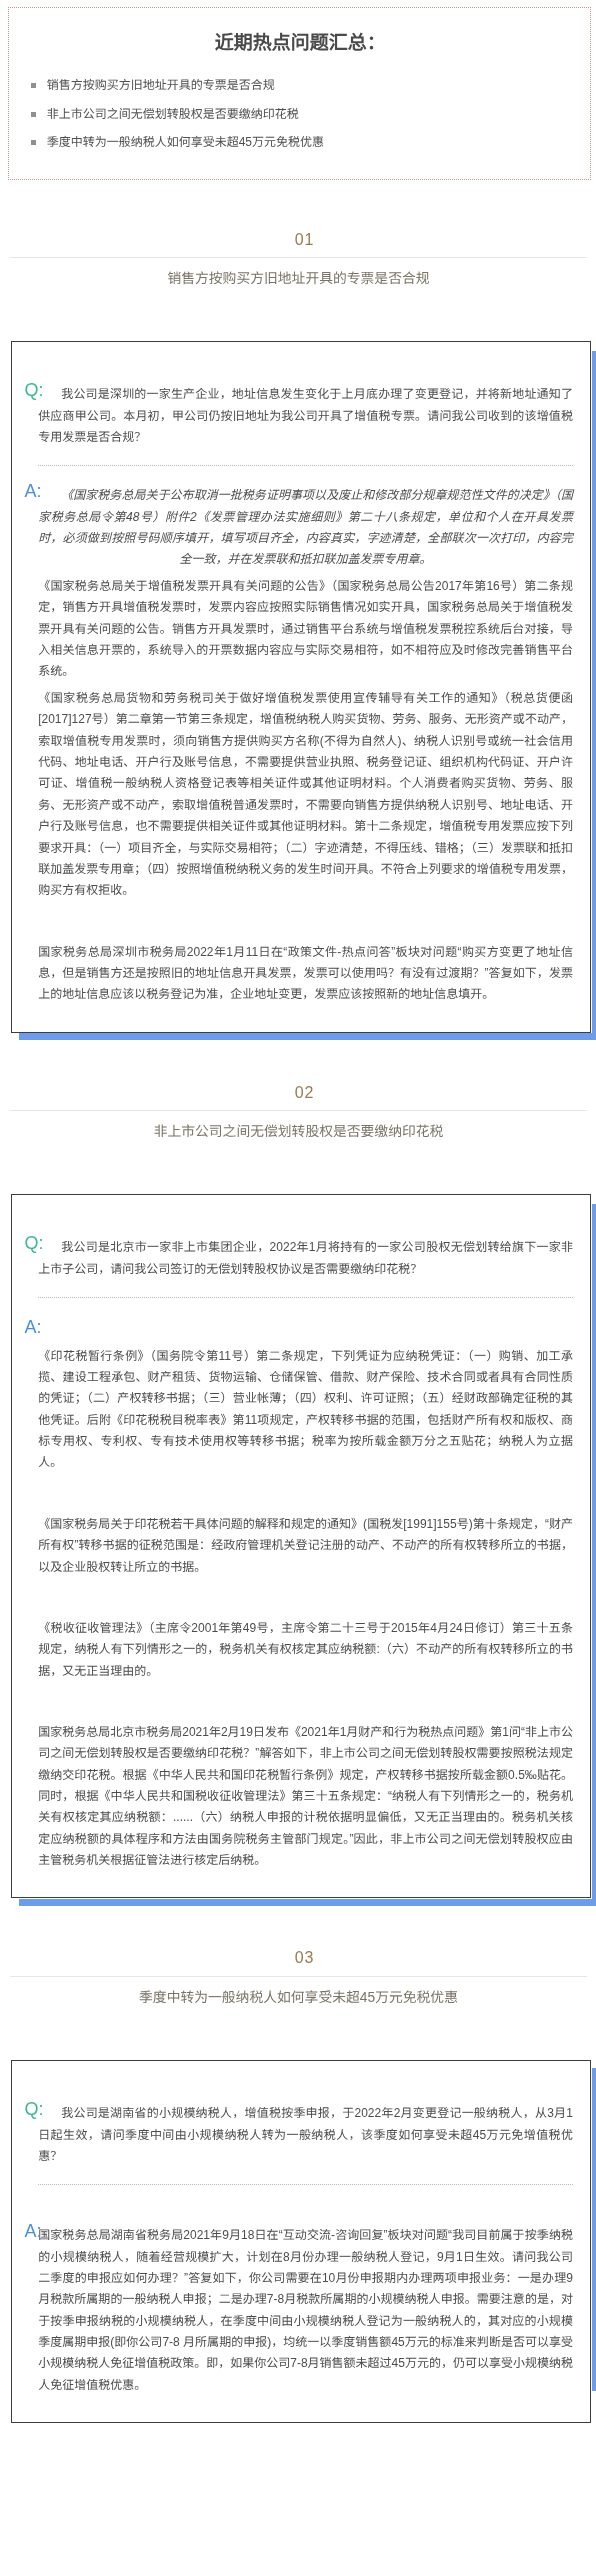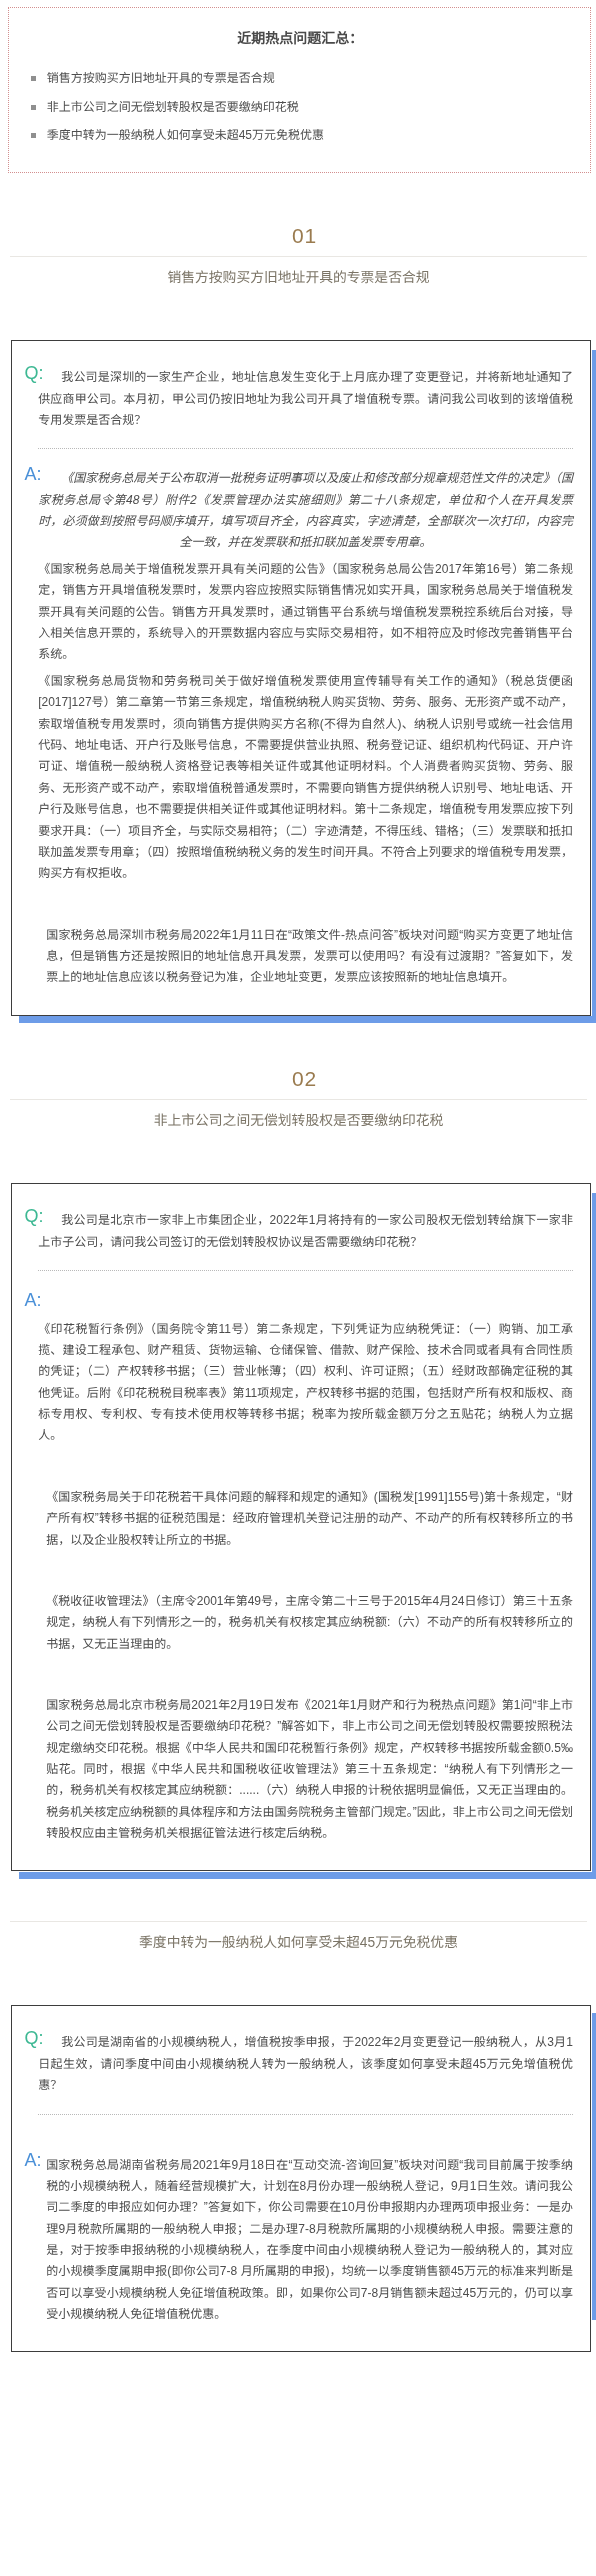--- a/index.html
+++ b/index.html
@@ -11,21 +11,21 @@
   .page { width: 597px; margin: 0 auto; background: #fff; padding: 6.9px 0 29px; }
 
   
   .summary-box {
     margin: 0 6px 0 7.8px;
     border: 0.9px dotted #d38f8f;
     padding: 17px 20.7px 26px 22.4px;
   }
   .summary-title {
     text-align: center;
-    font-size: 14px;
+    font-size: 19px;
     font-weight: bold;
     color: #4a4a4a;
     margin: 1.7px 0 22.4px;
   }
   .summary-list { list-style: none; margin: 0; padding: 0; }
   .summary-item {
     position: relative;
     padding-left: 15.5px;
     font-size: 12px;
     color: #4f4f4f;
@@ -37,21 +37,21 @@
     left: 0;
     top: 6.9px;
     width: 5.2px;
     height: 5.2px;
     background: #8f8f8f;
   }
 
   
   .section-head { margin-top: 50px; text-align: center; }
   .section-number {
-    font-size: 21px;
+    font-size: 16px;
     color: #9a7b4f;
     letter-spacing: 0.9px;
     line-height: 1.2;
     padding-left: 12px;
   }
   .section-rule {
     border: none;
     border-top: 0.9px solid #e9e7e3;
     margin: 8.6px 10.3px 0;
   }
@@ -102,24 +102,24 @@
     display: block;
     margin: 0 0 6.9px -13.8px;
   }
   .qtext, .answer p {
     margin: 5.2px 0 0;
     font-size: 12px;
     line-height: 1.78;
     color: #4c4c4c;
     text-align: justify;
   }
-  .qtext { margin-top: 0; text-indent: 23px; }
+  .qtext { margin-top: 16px; text-indent: 23px; }
   .answer p.first { text-indent: 23px; }
   .qa-a.own-line .answer p.first { text-indent: 0; margin-top: 6px; }
-  .answer p.gap { margin-top: 40px; margin-left: 8px; }
+  .answer p.gap { margin-top: 40px; }
   .answer p.center-last { text-align-last: center; font-style: italic; }
   .qa-divider {
     border-top: 0.9px dotted #b9b9b9;
     margin: 17px 0 19px;
   }
 </style>
 </head>
 <body>
 
 <div class="page">
@@ -186,20 +186,21 @@
       <div class="answer">
         <p class="first">《印花税暂行条例》（国务院令第11号）第二条规定，下列凭证为应纳税凭证：（一）购销、加工承揽、建设工程承包、财产租赁、货物运输、仓储保管、借款、财产保险、技术合同或者具有合同性质的凭证；（二）产权转移书据；（三）营业帐薄；（四）权利、许可证照；（五）经财政部确定征税的其他凭证。后附《印花税税目税率表》第11项规定，产权转移书据的范围，包括财产所有权和版权、商标专用权、专利权、专有技术使用权等转移书据；税率为按所载金额万分之五贴花；纳税人为立据人。</p>
         <p class="gap">《国家税务局关于印花税若干具体问题的解释和规定的通知》(国税发[1991]155号)第十条规定，“财产所有权”转移书据的征税范围是：经政府管理机关登记注册的动产、不动产的所有权转移所立的书据，以及企业股权转让所立的书据。</p>
         <p class="gap">《税收征收管理法》（主席令2001年第49号，主席令第二十三号于2015年4月24日修订）第三十五条规定，纳税人有下列情形之一的，税务机关有权核定其应纳税额:（六）不动产的所有权转移所立的书据，又无正当理由的。</p>
         <p class="gap">国家税务总局北京市税务局2021年2月19日发布《2021年1月财产和行为税热点问题》第1问“非上市公司之间无偿划转股权是否要缴纳印花税？”解答如下，非上市公司之间无偿划转股权需要按照税法规定缴纳交印花税。根据《中华人民共和国印花税暂行条例》规定，产权转移书据按所载金额0.5‰贴花。同时，根据《中华人民共和国税收征收管理法》第三十五条规定：“纳税人有下列情形之一的，税务机关有权核定其应纳税额：......（六）纳税人申报的计税依据明显偏低，又无正当理由的。税务机关核定应纳税额的具体程序和方法由国务院税务主管部门规定。”因此，非上市公司之间无偿划转股权应由主管税务机关根据征管法进行核定后纳税。</p>
       </div>
     </div>
   </div>
 
   <div class="section-head">
+    <div class="section-number">03</div>
     <hr class="section-rule">
     <div class="section-title">季度中转为一般纳税人如何享受未超45万元免税优惠</div>
   </div>
 
   <div class="qa-card">
     <div class="vbar short"></div>
     <div class="qa-q">
       <span class="qa-label q">Q:</span>
       <p class="qtext">我公司是湖南省的小规模纳税人，增值税按季申报，于2022年2月变更登记一般纳税人，从3月1日起生效，请问季度中间由小规模纳税人转为一般纳税人，该季度如何享受未超45万元免增值税优惠？</p>
     </div>

